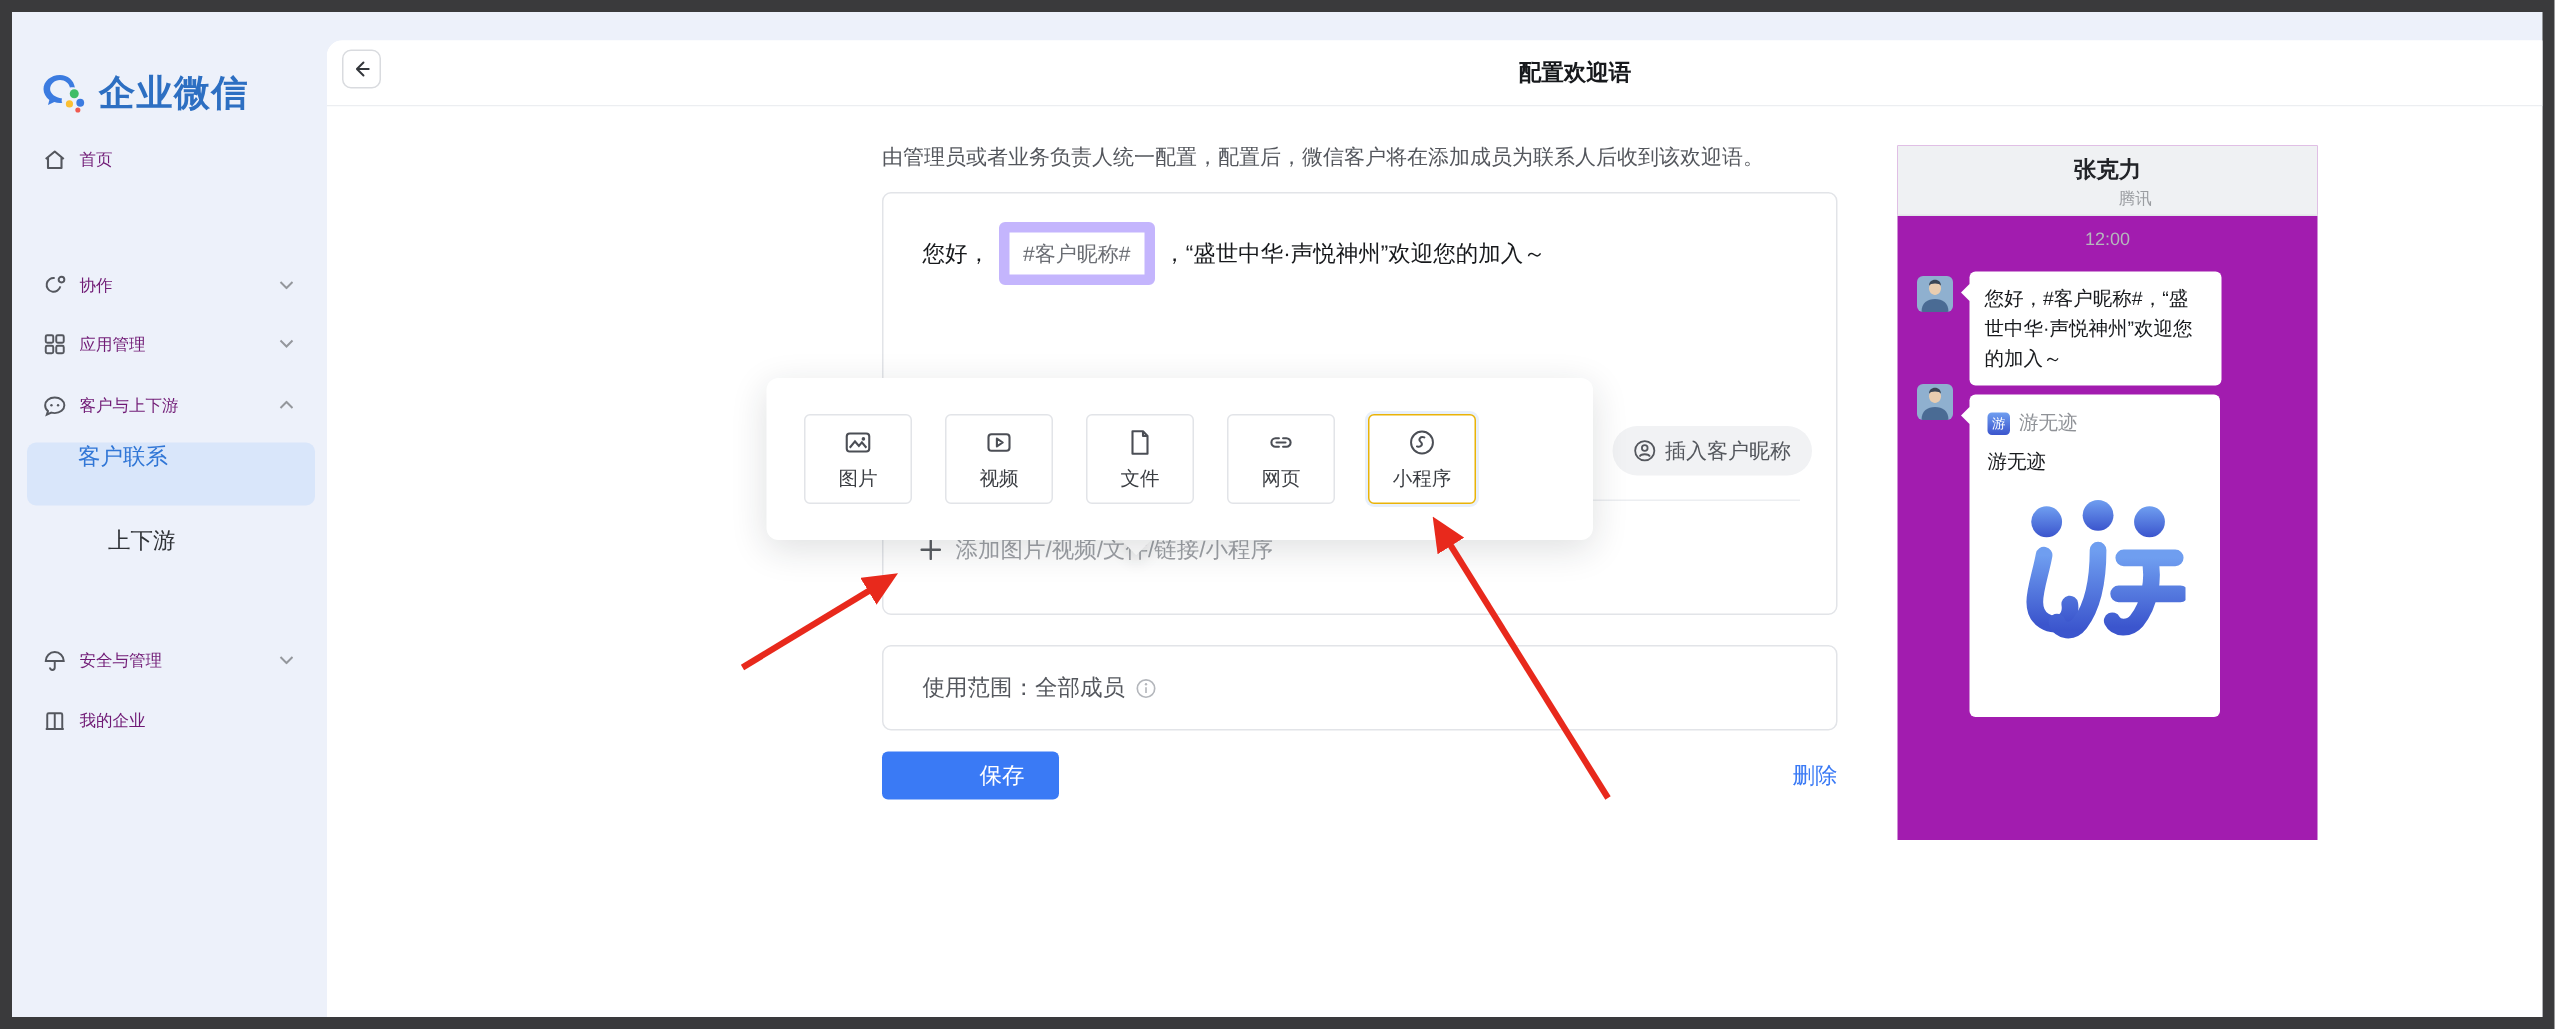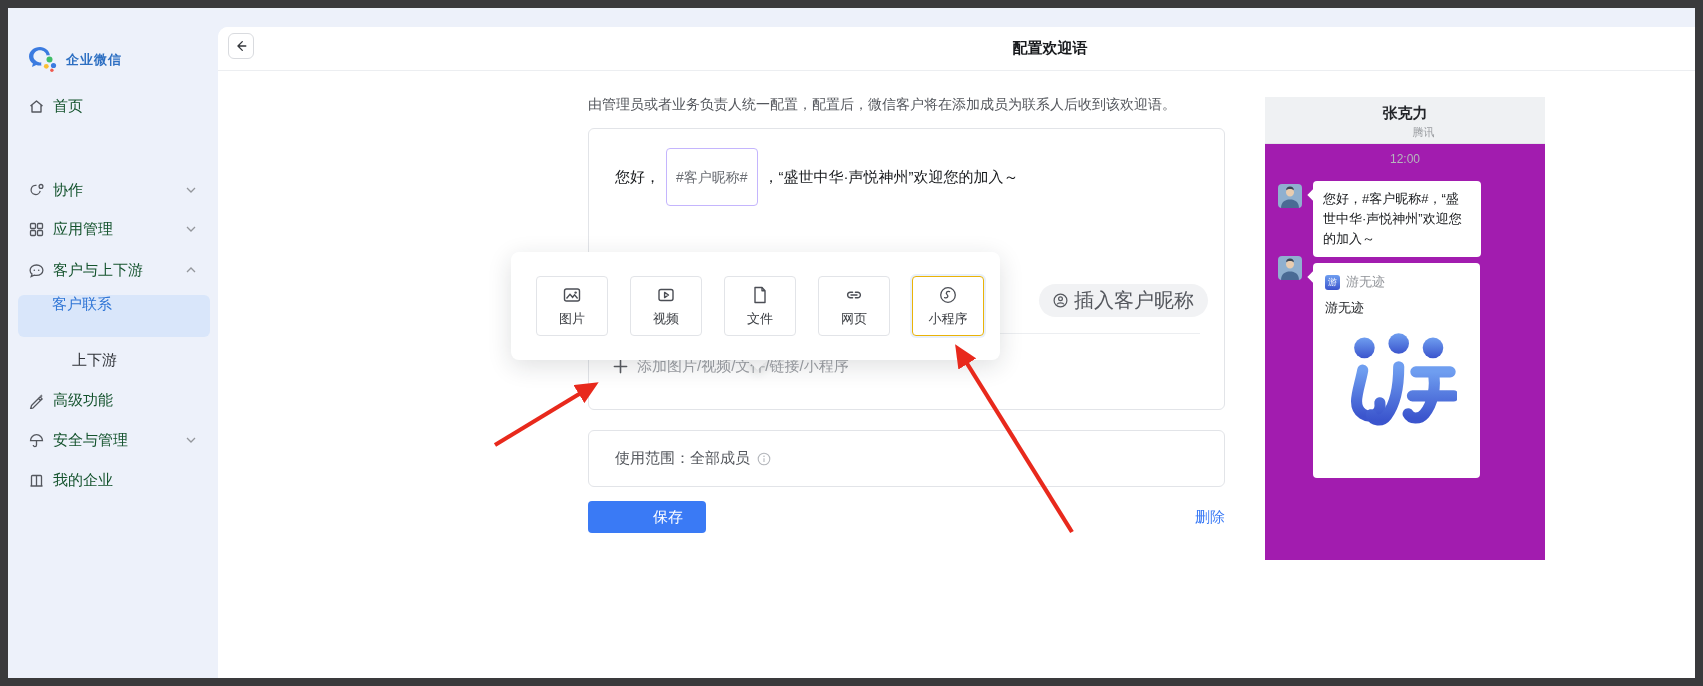--- a/index.html
+++ b/index.html
@@ -3,53 +3,53 @@
 <meta charset="utf-8">
 <style>
   html,body{margin:0;padding:0;}
   body{width:1703px;height:686px;background:#3a3a3c;position:relative;overflow:hidden;
        font-family:"Liberation Sans","DejaVu Sans",sans-serif;}
   .stage{position:absolute;left:8px;top:8px;width:1687px;height:670px;background:#edf1fa;overflow:hidden;}
 
   
   .sidebar{position:absolute;left:0;top:0;width:210px;height:670px;background:#edf1fa;z-index:2;}
   .logo{position:absolute;left:20px;top:38px;display:flex;align-items:center;gap:8px;}
-  .logo-text{font-size:13px;font-weight:bold;color:#2d6fc2;letter-spacing:1px;}
+  .logo-text{font-size:24px;font-weight:bold;color:#2d6fc2;letter-spacing:1px;}
   .nav-item{position:absolute;left:0;width:210px;height:28px;display:flex;align-items:center;cursor:pointer;}
   .nav-item .nicon{margin-left:20px;flex:0 0 17px;}
-  .nav-item .nlabel{margin-left:8px;font-size:15px;color:#14532d;}
+  .nav-item .nlabel{margin-left:8px;font-size:11px;color:#701a75;}
   .nav-item .chev{position:absolute;right:22px;}
   .nav-sub{padding-left:64px;font-size:15px;color:#2f3237;}
   .nav-active{position:absolute;left:10px;width:192px;height:42px;background:#d9e6fa;border-radius:6px;
               display:flex;cursor:pointer;}
   .nav-active .nlabel{margin-left:34px;color:#3076d6;font-size:15px;}
 
   
   .card{position:absolute;left:210px;top:19px;right:0;bottom:0;background:#fff;border-radius:10px 0 0 0;z-index:1;}
   .hdr{position:absolute;left:210px;top:19px;right:0;height:43px;background:#fff;border-radius:10px 0 0 0;
        border-bottom:1px solid #eceef1;z-index:2;}
   .back-btn{position:absolute;left:10px;top:6px;width:26px;height:26px;border:1px solid #d9dbdf;border-radius:6px;
             background:#fff;display:flex;align-items:center;justify-content:center;cursor:pointer;padding:0;}
   .page-title{position:absolute;left:832px;top:12px;transform:translateX(-50%);font-size:15px;font-weight:600;color:#17191c;}
 
   .desc{position:absolute;left:580px;top:88px;font-size:14px;color:#54575d;z-index:2;margin:0;}
 
   .editor{position:absolute;left:580px;top:120px;width:637px;height:282px;border:1px solid #e2e4e8;
           border-radius:6px;background:#fff;z-index:2;box-sizing:border-box;}
   .msg{position:absolute;left:26px;top:19px;right:26px;font-size:15px;color:#17191c;line-height:26px;}
-  .tag{display:inline-block;border:1px solid #c4b5fd;border-radius:4px;padding:15px 9px;margin:0 6px;
+  .tag{display:inline-block;border:7px solid #c4b5fd;border-radius:4px;padding:1px 9px;margin:0 6px;
        color:#6b6e74;font-size:14px;background:#fff;}
   .pill{position:absolute;right:16px;top:155px;height:33px;border:none;border-radius:17px;background:#f1f2f4;
-        display:flex;align-items:center;gap:6px;padding:0 14px;font-size:20px;color:#54575d;cursor:pointer;}
+        display:flex;align-items:center;gap:6px;padding:0 14px;font-size:14px;color:#54575d;cursor:pointer;}
   .editor-divider{position:absolute;left:24px;right:24px;top:204px;height:1px;background:#eceef1;}
   .addrow{position:absolute;left:24px;top:228px;display:flex;align-items:center;gap:9px;cursor:pointer;}
   .addrow .addtxt{font-size:15px;color:#9da0a5;}
 
   
-  .popup{position:absolute;left:503px;top:244px;width:489px;height:108px;background:#fff;border-radius:8px;
+  .popup{position:absolute;left:503px;top:244px;width:551px;height:108px;background:#fff;border-radius:8px;
          box-shadow:0 6px 24px rgba(31,35,41,.14);z-index:6;display:flex;align-items:center;gap:22px;
          padding-left:25px;box-sizing:border-box;}
   .popup-pointer{position:absolute;left:742px;top:344px;width:15px;height:15px;background:#fff;
                  transform:rotate(45deg);box-shadow:4px 4px 10px rgba(31,35,41,.10);z-index:6;}
   .opt{width:70px;height:58px;border:1px solid #e2e4e8;border-radius:4px;background:#fff;display:flex;
        flex-direction:column;align-items:center;justify-content:center;gap:5px;cursor:pointer;}
   .opt .olabel{font-size:13px;color:#3b3e43;}
   .opt-selected{border:1px solid #eab308;box-shadow:0 0 0 2px rgba(65,135,226,.12);}
 
   
@@ -149,29 +149,20 @@
     </div>
 
     <div class="nav-active" style="top:287px">
       <span class="nlabel">客户联系</span>
     </div>
 
     <div class="nav-item nav-sub" style="top:338px">
       <span>上下游</span>
     </div>
 
-    <div class="nav-item" style="top:378px">
-      <svg class="nicon" width="17" height="17" viewBox="0 0 17 17">
-          <g fill="none" stroke="#54575e" stroke-width="1.3">
-            <path d="M3.5,13.5 L10.5,6.5 l2,2 L5,16 l-2.4,0.7 z M10.5,6.5 l1.6,-1.6 2,2 L12.5,8.5"></path>
-          </g>
-          <path d="M13.2,2.2 l0.5,1.2 1.2,0.5 -1.2,0.5 -0.5,1.2 -0.5,-1.2 -1.2,-0.5 1.2,-0.5 z" fill="#54575e"></path>
-        </svg>
-      <span class="nlabel">高级功能</span>
-    </div>
 
     <div class="nav-item" style="top:418px">
       <svg class="nicon" width="17" height="17" viewBox="0 0 17 17">
           <g fill="none" stroke="#54575e" stroke-width="1.3">
             <path d="M2.5,8.7 a6,6 0 0 1 12,0 Z"></path>
             <path d="M8.5,8.7 V13 a1.6,1.6 0 0 1 -3.2,0"></path>
           </g>
         </svg>
       <span class="nlabel">安全与管理</span>
       <svg class="chev" width="10" height="6" viewBox="0 0 10 6">

